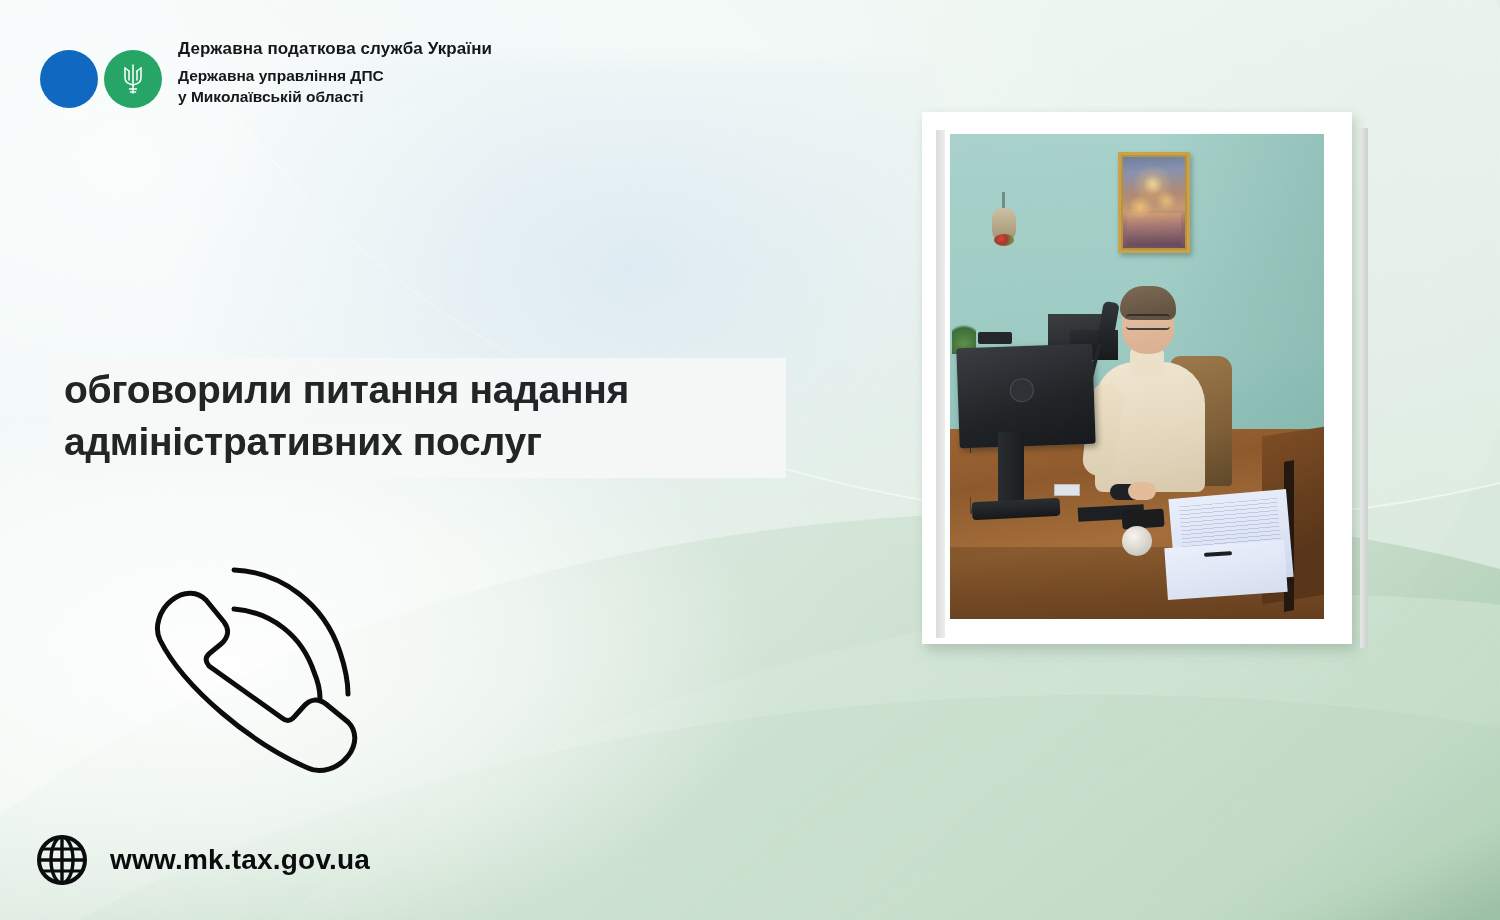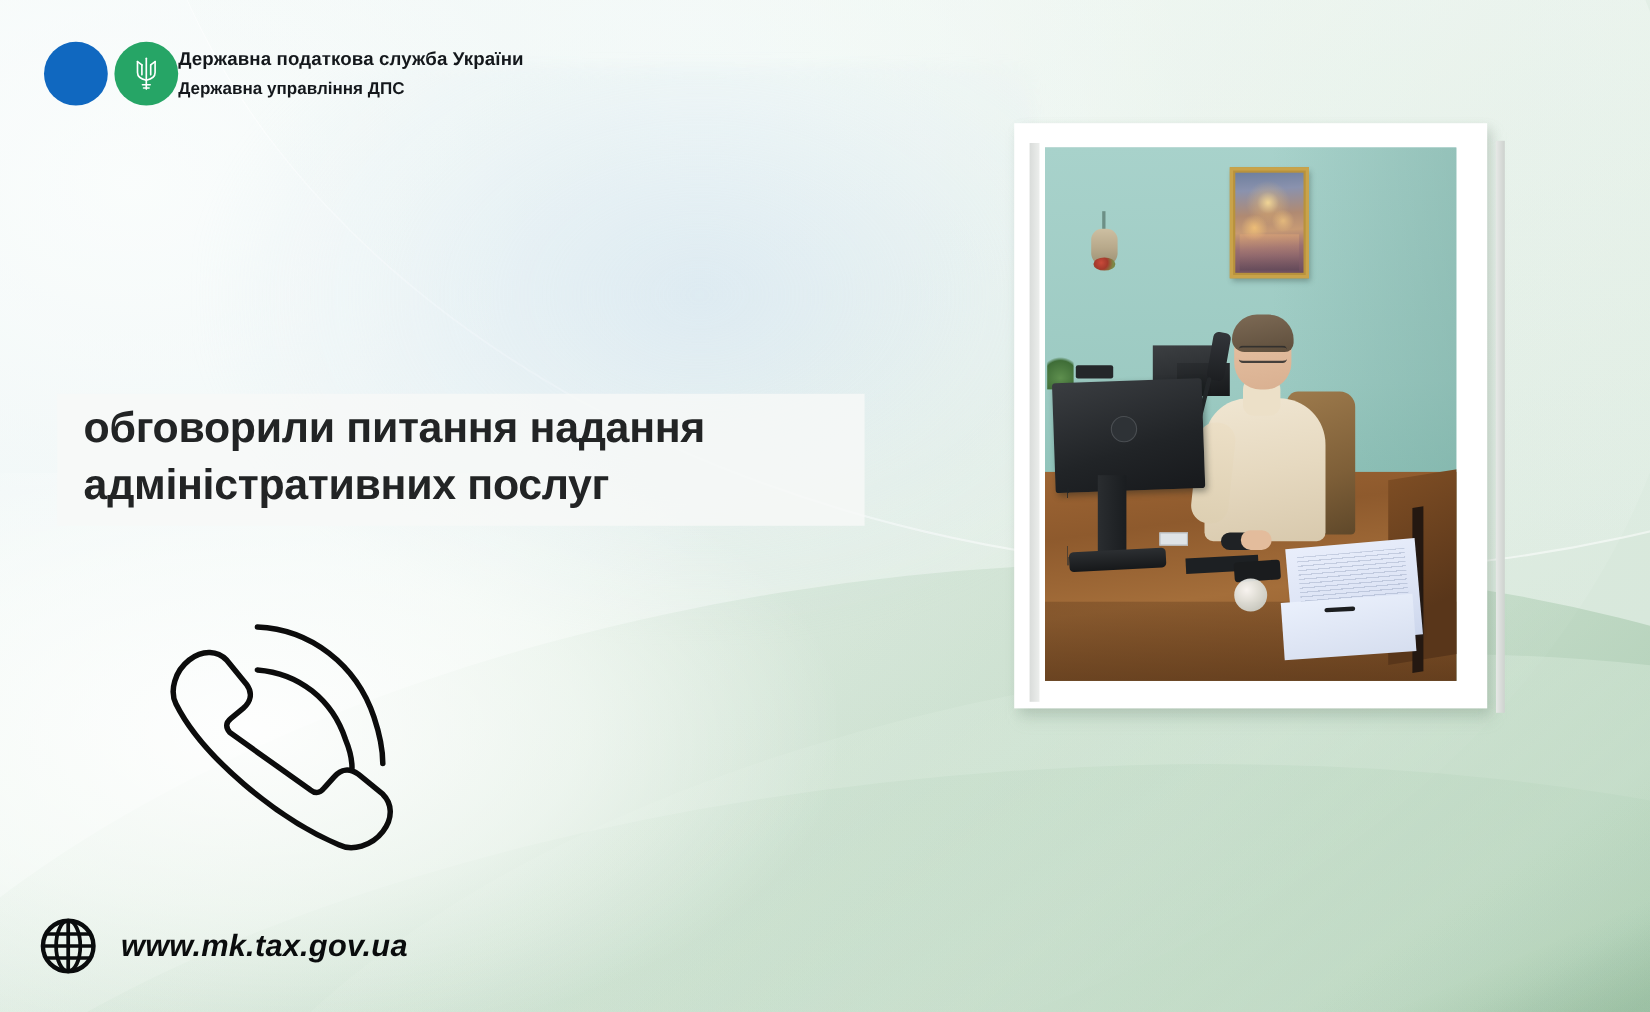--- a/index.html
+++ b/index.html
@@ -126,21 +126,22 @@
     background: linear-gradient(160deg, rgba(255,255,255,0) 40%, rgba(34,96,52,0.30) 58%, rgba(34,96,52,0.10) 66%, rgba(255,255,255,0) 76%);
     transform: rotate(-3deg);
   }
 
   
   .header {
     position: absolute;
     left: 40px;
     top: 38px;
     display: flex;
-    align-items: center;
+    align-items: flex-end;
+    gap: 16px;
     z-index: 20;
   }
   .logo-marks { display: flex; align-items: center; }
   .logo-circle {
     width: 58px;
     height: 58px;
     border-radius: 50%;
     display: flex;
     align-items: center;
     justify-content: center;
@@ -183,21 +184,21 @@
     position: absolute;
     left: 52px;
     top: 358px;
     width: 734px;
     height: 120px;
     background: rgba(248,249,248,0.80);
     z-index: 17;
   }
   .subtitle-text {
     position: absolute;
-    left: 76px;
+    left: 64px;
     top: 364px;
     width: 730px;
     font-size: 39px;
     font-weight: 700;
     color: #222425;
     line-height: 1.33;
     letter-spacing: -0.3px;
     z-index: 18;
     white-space: pre-line;
   }
@@ -221,21 +222,20 @@
     align-items: center;
     gap: 22px;
     z-index: 20;
   }
   .globe-icon { width: 52px; height: 52px; display: block; }
   .footer-url {
     font-size: 28px;
     font-weight: 700;
     color: #0a0c0d;
     letter-spacing: 0.2px;
-    font-style: italic;
   }
 
   
   .photo-wrap {
     position: absolute;
     left: 922px;
     top: 112px;
     width: 440px;
     height: 545px;
     z-index: 19;
@@ -682,20 +682,21 @@
             <path d="M10.5 30 L15.5 30"></path>
             <path d="M5 6 L9 9"></path>
             <path d="M21 6 L17 9"></path>
           </g>
         </svg>
       </div>
     </div>
     <div class="header-text">
       <div class="hdr-line1">Державна податкова служба України</div>
       <div class="hdr-line2">Державна управління ДПС</div>
+      <div class="hdr-line2">у Миколаївській області</div>
     </div>
   </div>
 
   <div class="subtitle-box"></div>
   <div class="subtitle-text">обговорили питання надання
 адміністративних послуг</div>
 
   <div class="phone-icon">
     <svg width="300" height="230" viewBox="0 0 300 230" aria-hidden="true">
       <g fill="none" stroke="#0c0c0c" stroke-width="5" stroke-linecap="round" stroke-linejoin="round">

